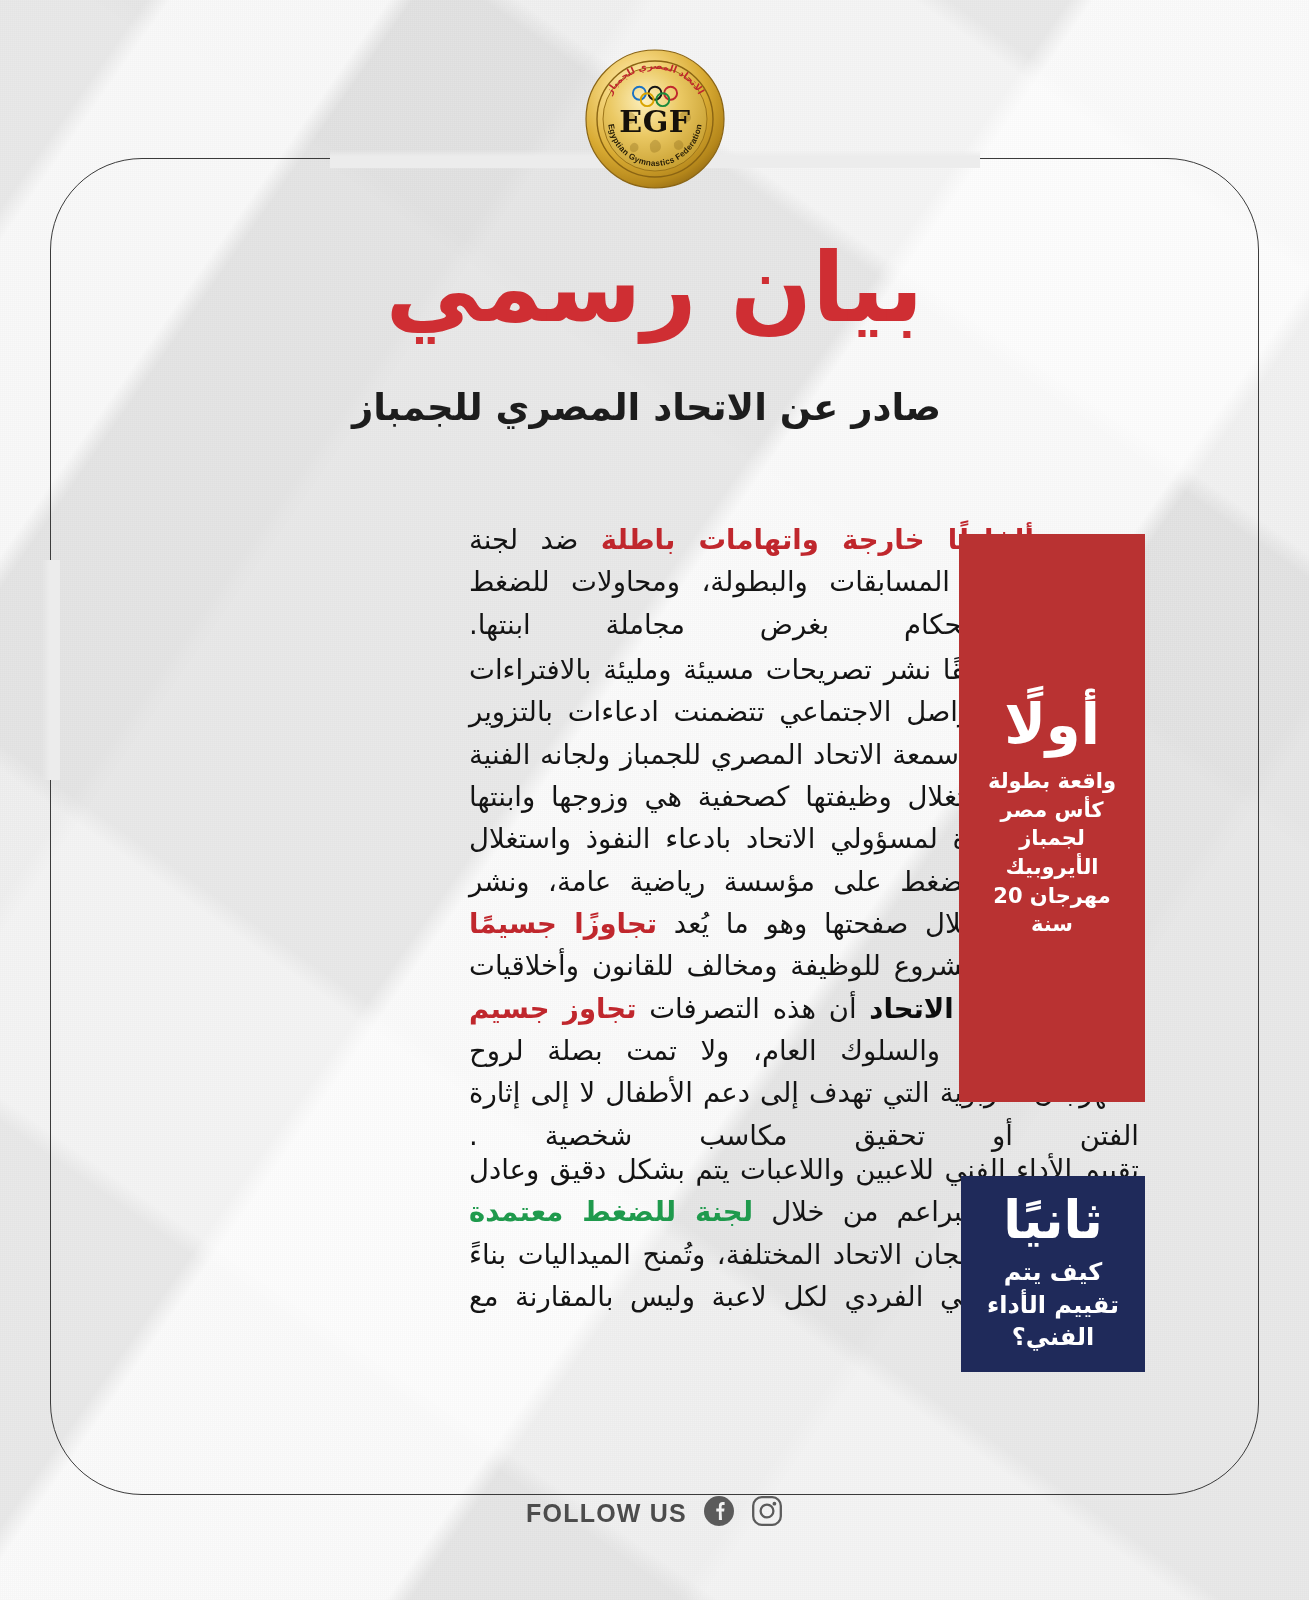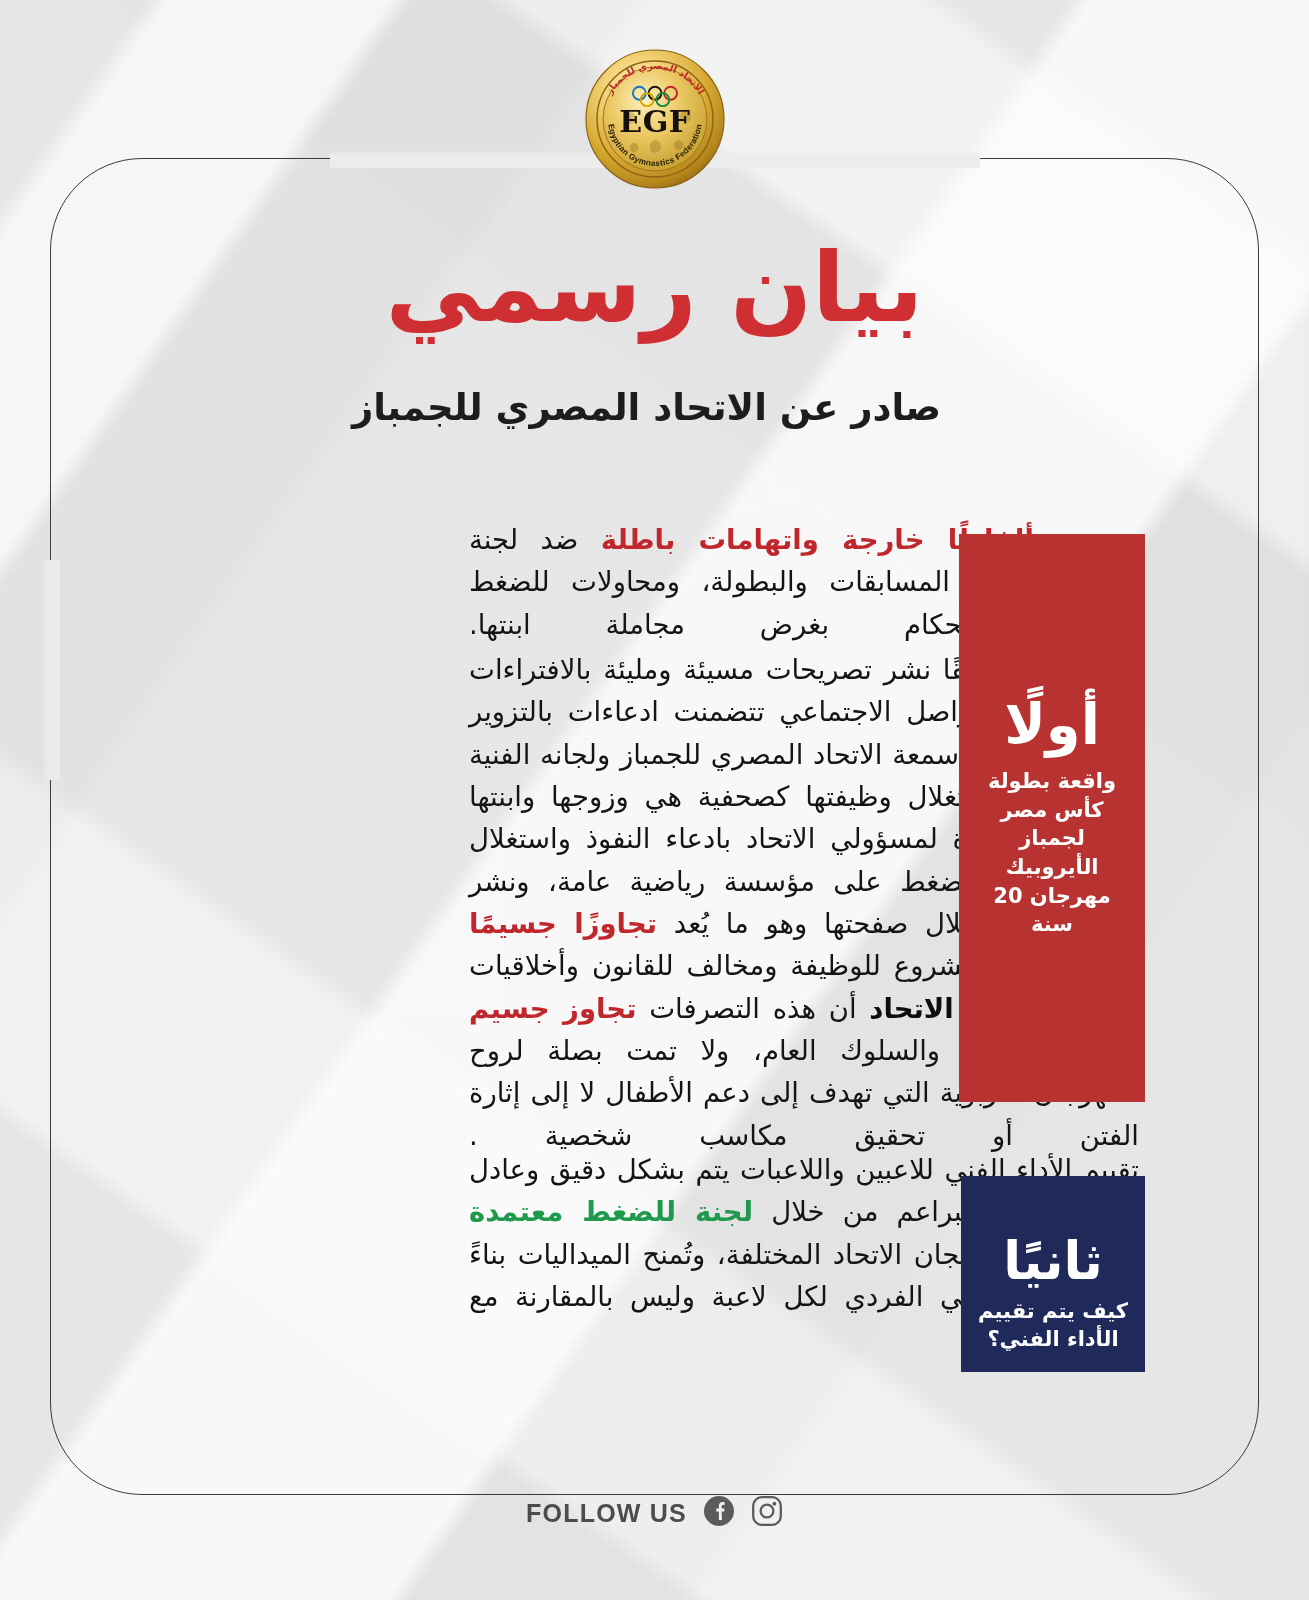--- a/index.html
+++ b/index.html
@@ -175,40 +175,40 @@
   }
   #callout-second {
     right: 164px;
     top: 1176px;
     width: 184px;
     height: 196px;
     background: #1f2a5a;
     display: flex;
     flex-direction: column;
     align-items: center;
-    justify-content: flex-end;
+    justify-content: space-between;
   }
   .callout-ordinal {
     font-size: 56px;
     font-weight: 700;
     line-height: 1.0;
     margin-bottom: 14px;
     letter-spacing: -1px;
   }
   #callout-second .callout-ordinal {
     font-size: 52px;
     margin-bottom: 10px;
   }
   .callout-sub {
     font-size: 21px;
     font-weight: 700;
     line-height: 1.36;
     letter-spacing: 0.2px;
   }
-  #callout-second .callout-sub { font-size: 21px; }
+  #callout-second .callout-sub { font-size: 24px; }
 
   
   #footer {
     position: absolute;
     left: 0; right: 0;
     top: 1495px;
     display: flex;
     align-items: center;
     justify-content: center;
     gap: 16px;

